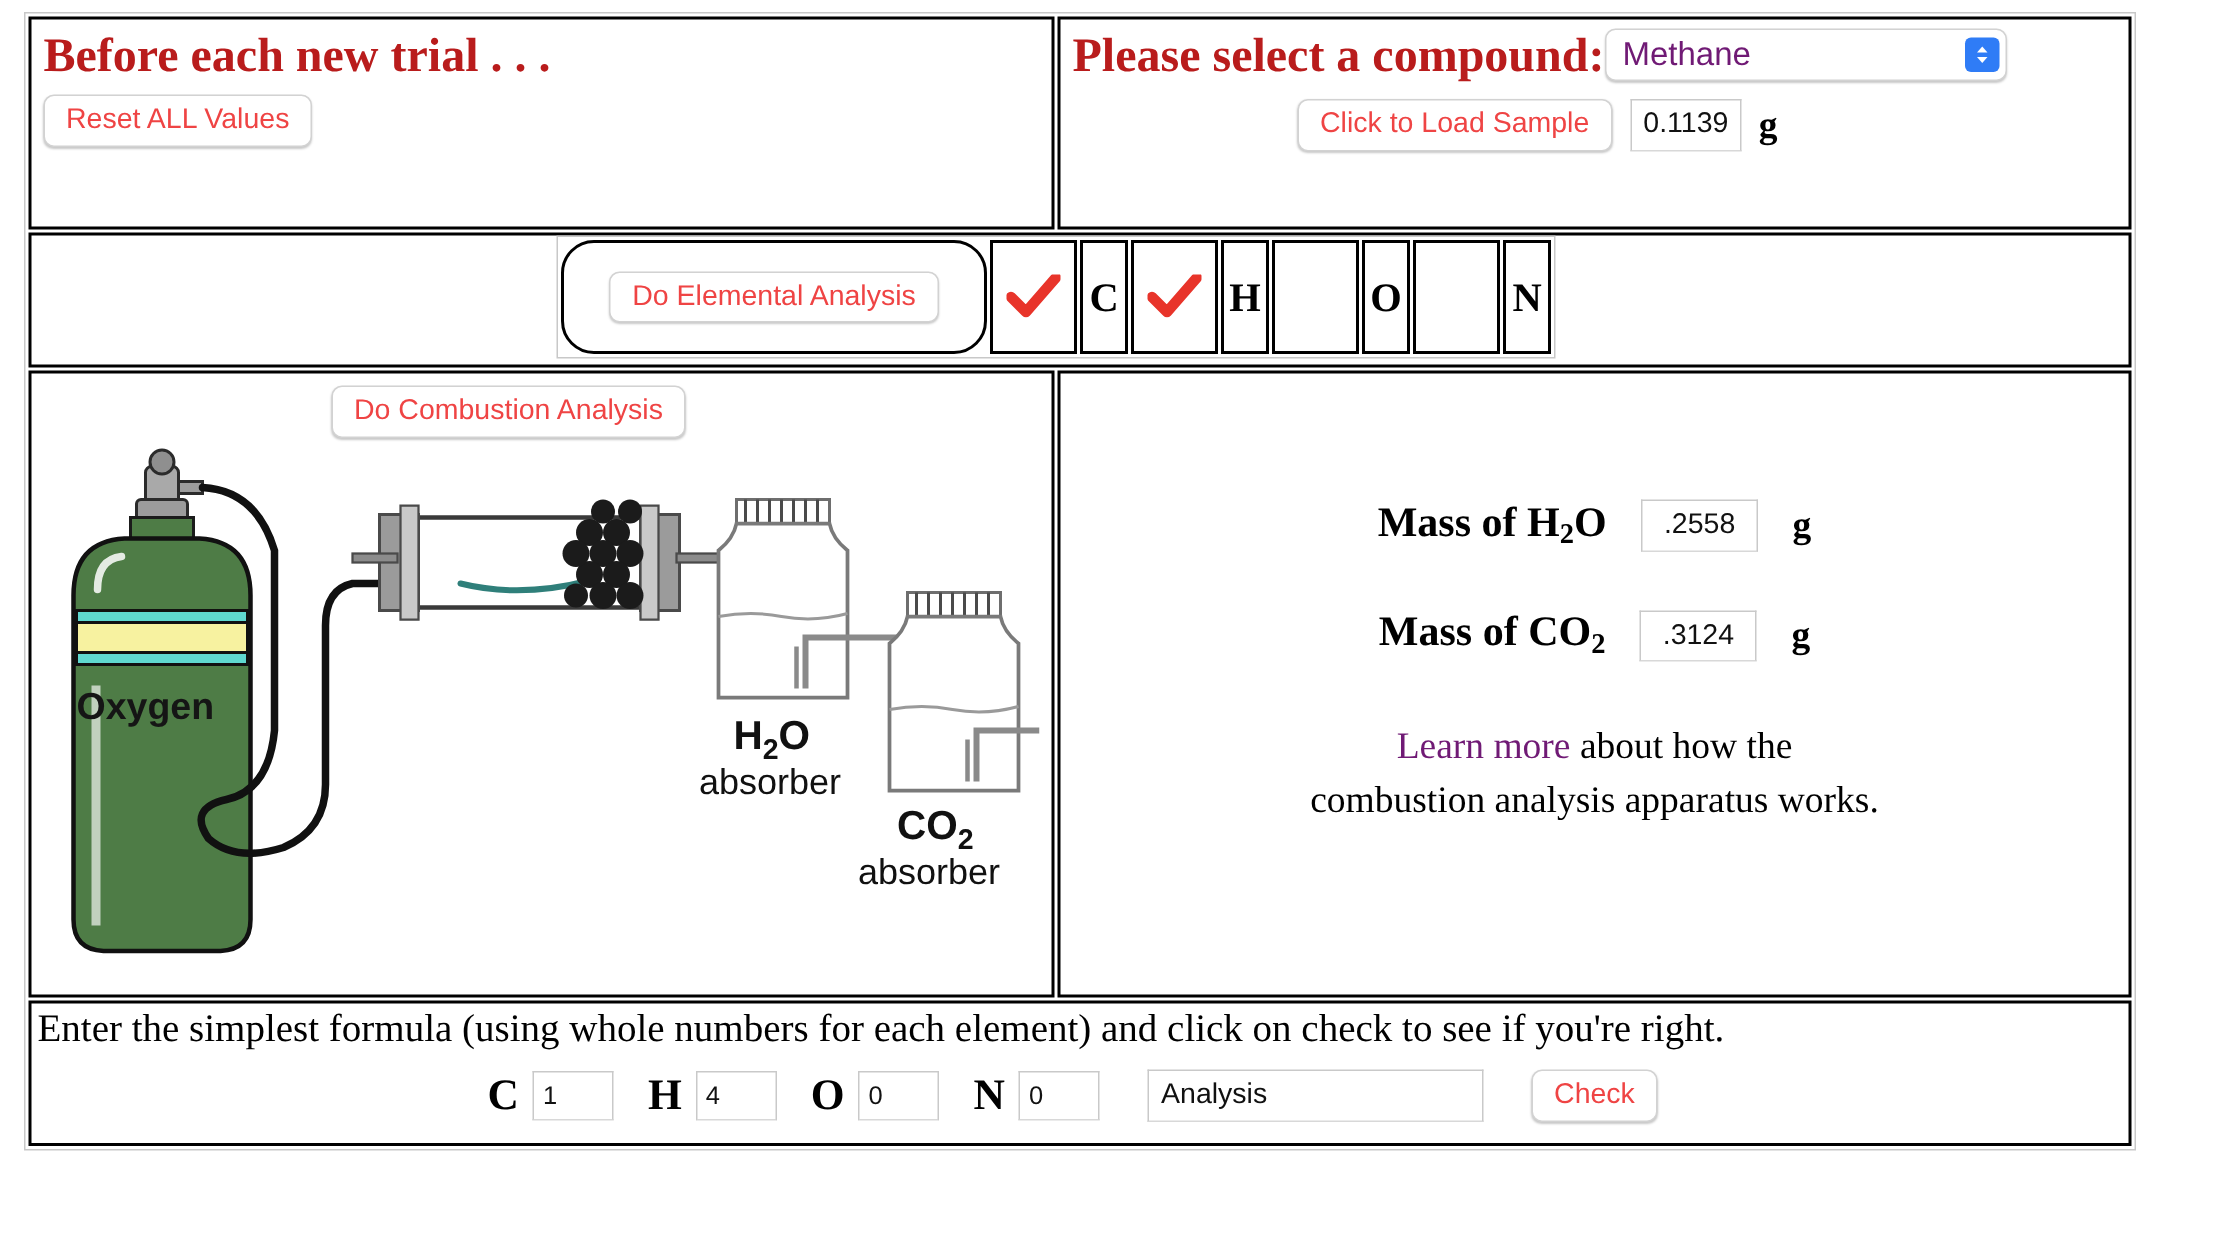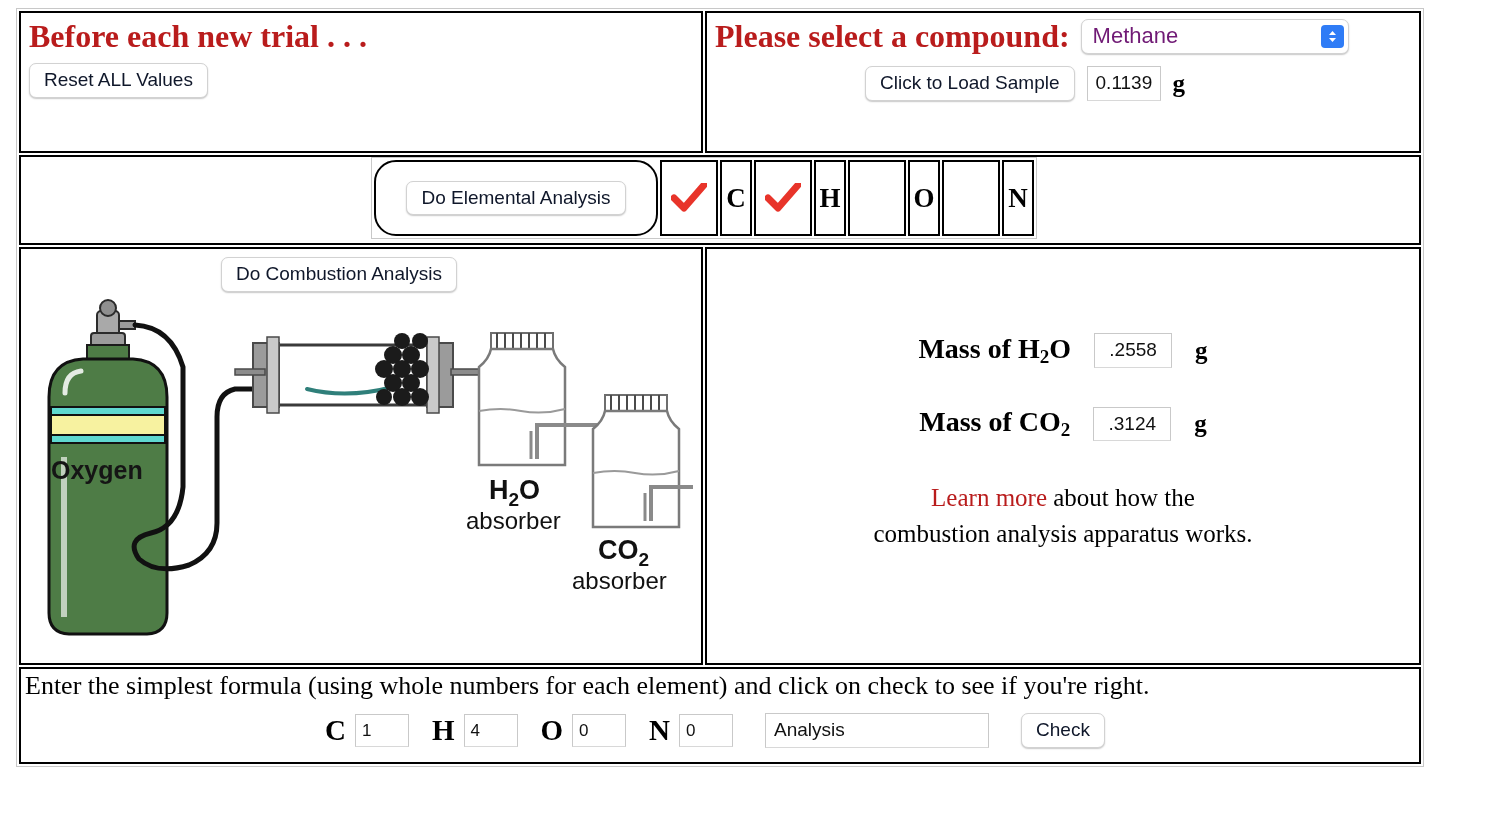--- a/index.html
+++ b/index.html
@@ -48,21 +48,21 @@
     line-height: 1.1;
     white-space: nowrap;
   }
   sub { font-size: 0.68em; vertical-align: -0.28em; }
 
   
   .btn {
     display: inline-block;
     font-family: "Liberation Sans", sans-serif;
     font-size: 19px;
-    color: #0f172a;
+    color: #ef4444;
     background: #ffffff;
     border: 1px solid #d2d2d2;
     border-radius: 7px;
     padding: 4px 14px 5px 14px;
     box-shadow: 0 1px 1.5px rgba(0,0,0,0.22);
     line-height: 1.25;
     white-space: nowrap;
     cursor: default;
   }
 
@@ -123,21 +123,21 @@
     margin-left: 150px;
     display: flex;
     align-items: center;
     gap: 12px;
   }
   .unit-g {
     font-family: "Liberation Serif", serif;
     font-weight: bold;
     font-size: 25px;
   }
-  .selline { display:flex; align-items:center; gap:11px; }
+  .selline { display:flex; align-items:center; }
 
   
   .ea-wrap { position: relative; height: 86px; }
   table.ea {
     position: absolute;
     left: 350px;
     top: 0px;
     border-collapse: separate;
     border-spacing: 2px;
     border: 1px solid #c8c8c8;
@@ -180,21 +180,21 @@
     font-family: "Liberation Serif", serif;
     font-weight: bold;
     font-size: 28px;
   }
   .learn {
     margin-top: 10px;
     font-family: "Liberation Serif", serif;
     font-size: 25px;
     line-height: 1.45;
   }
-  .lnk { color: #b91c1c; cursor: pointer; }
+  .lnk { color: #701a75; cursor: pointer; }
 
   
   .bottom { padding: 2px 0 14px 4px; }
   .bottom .instr {
     font-family: "Liberation Serif", serif;
     font-size: 26px;
     white-space: nowrap;
     line-height: 1.15;
   }
   .formula-line {

